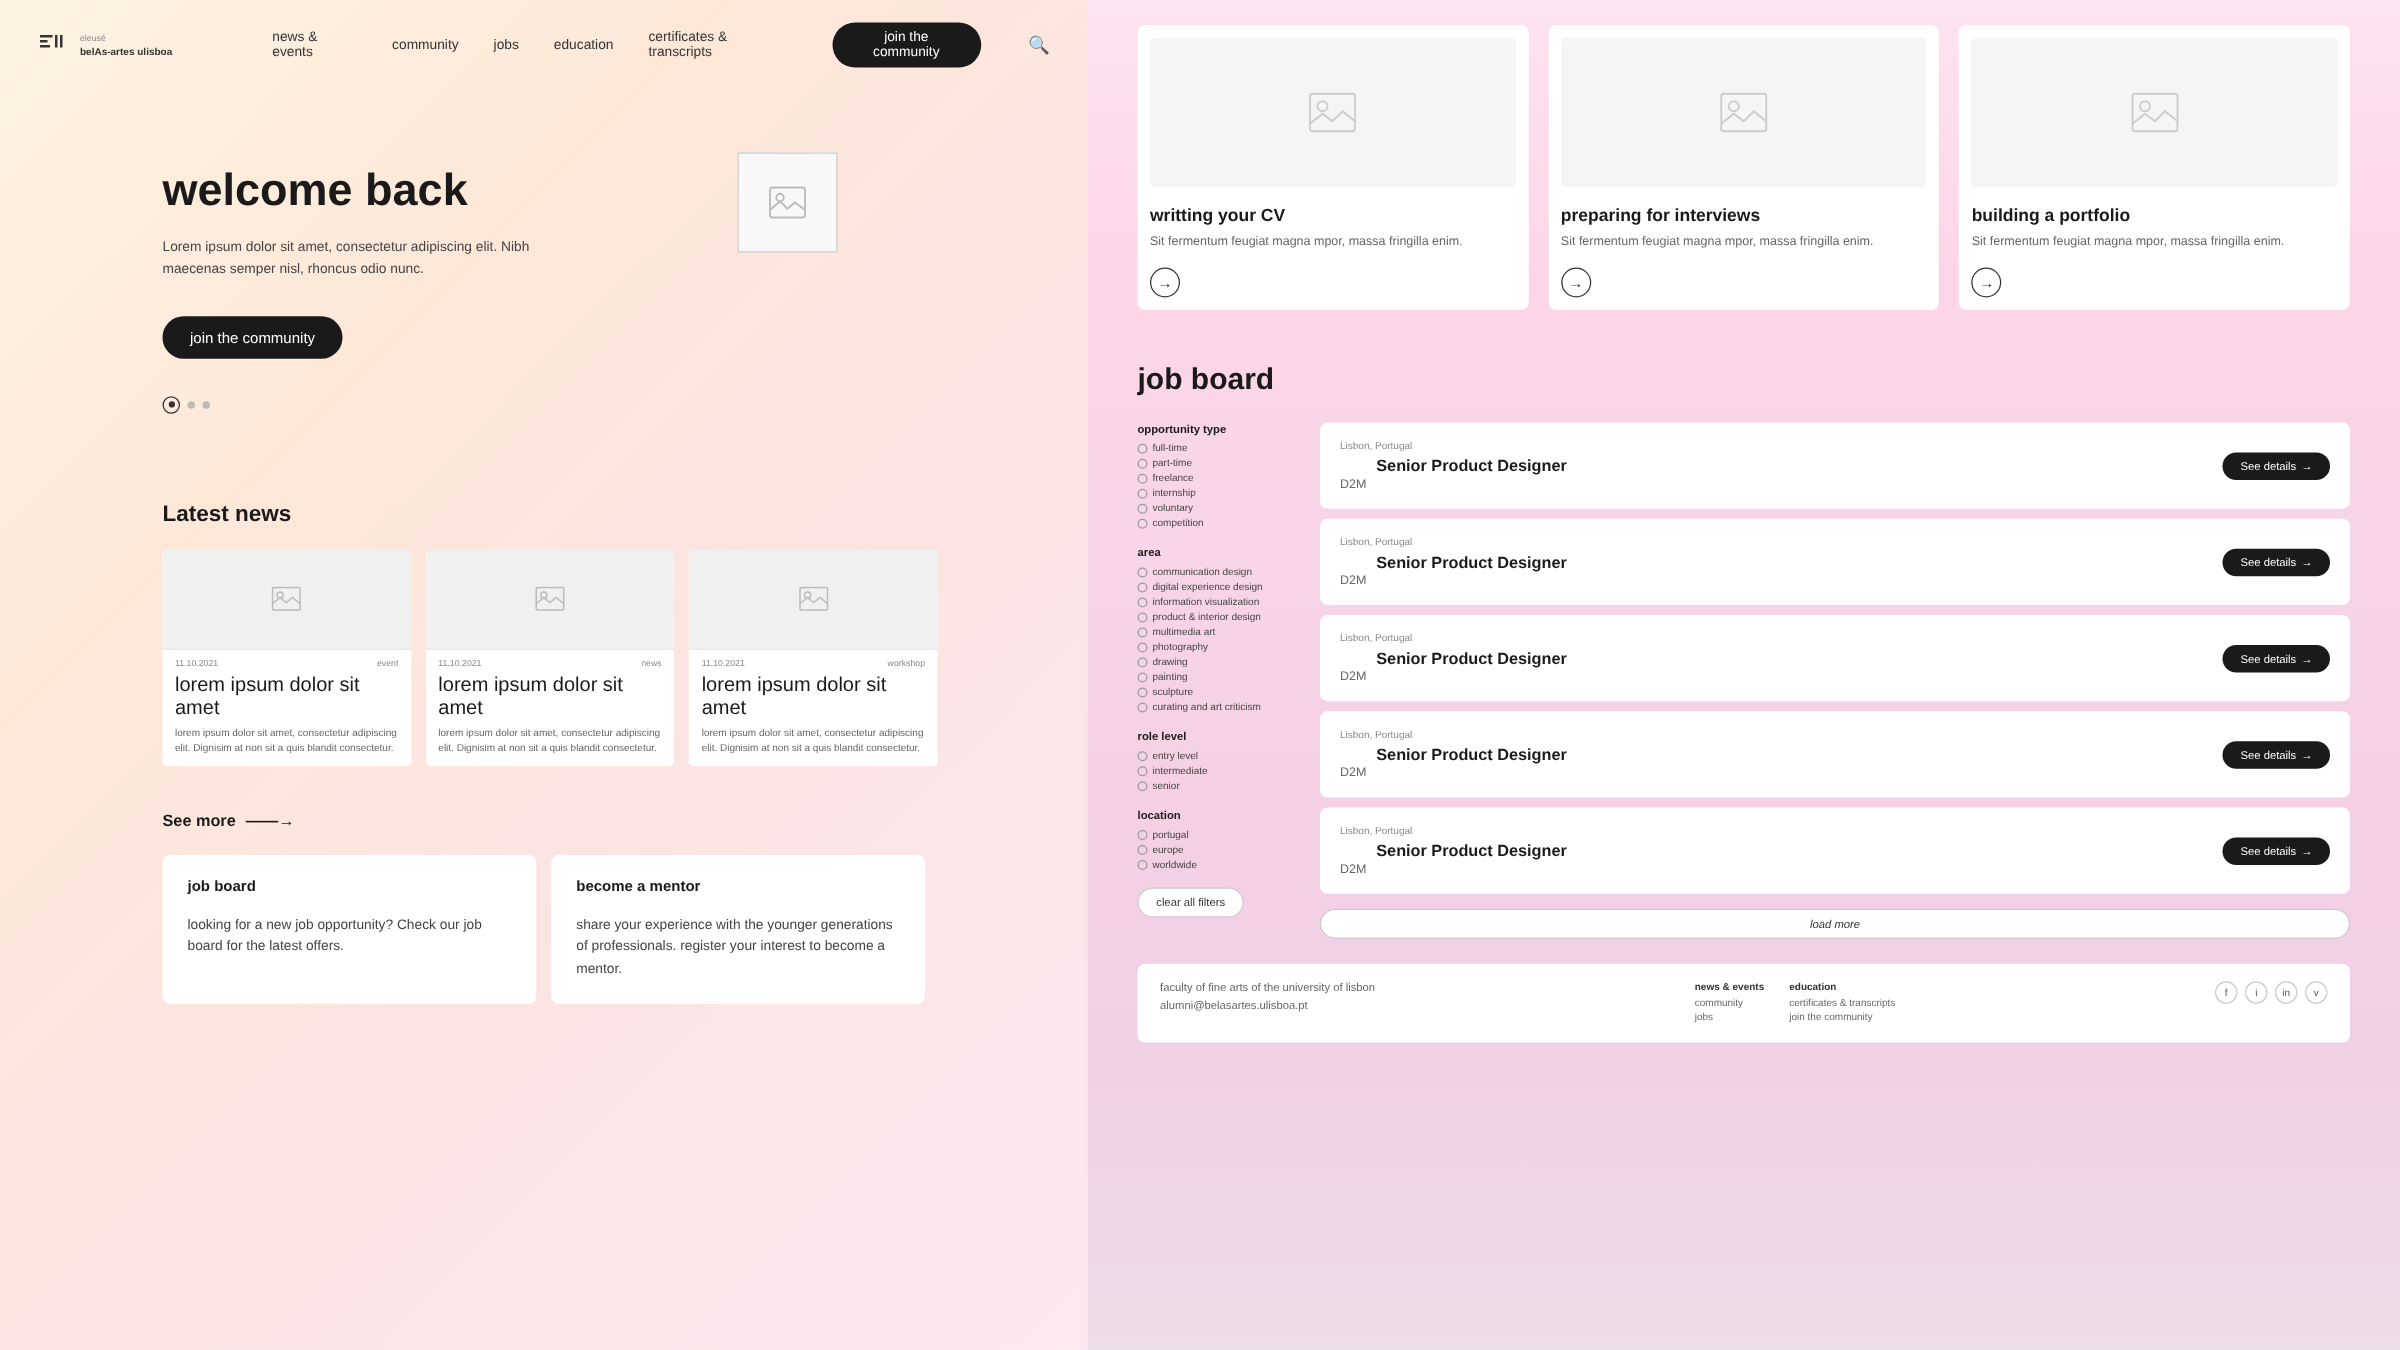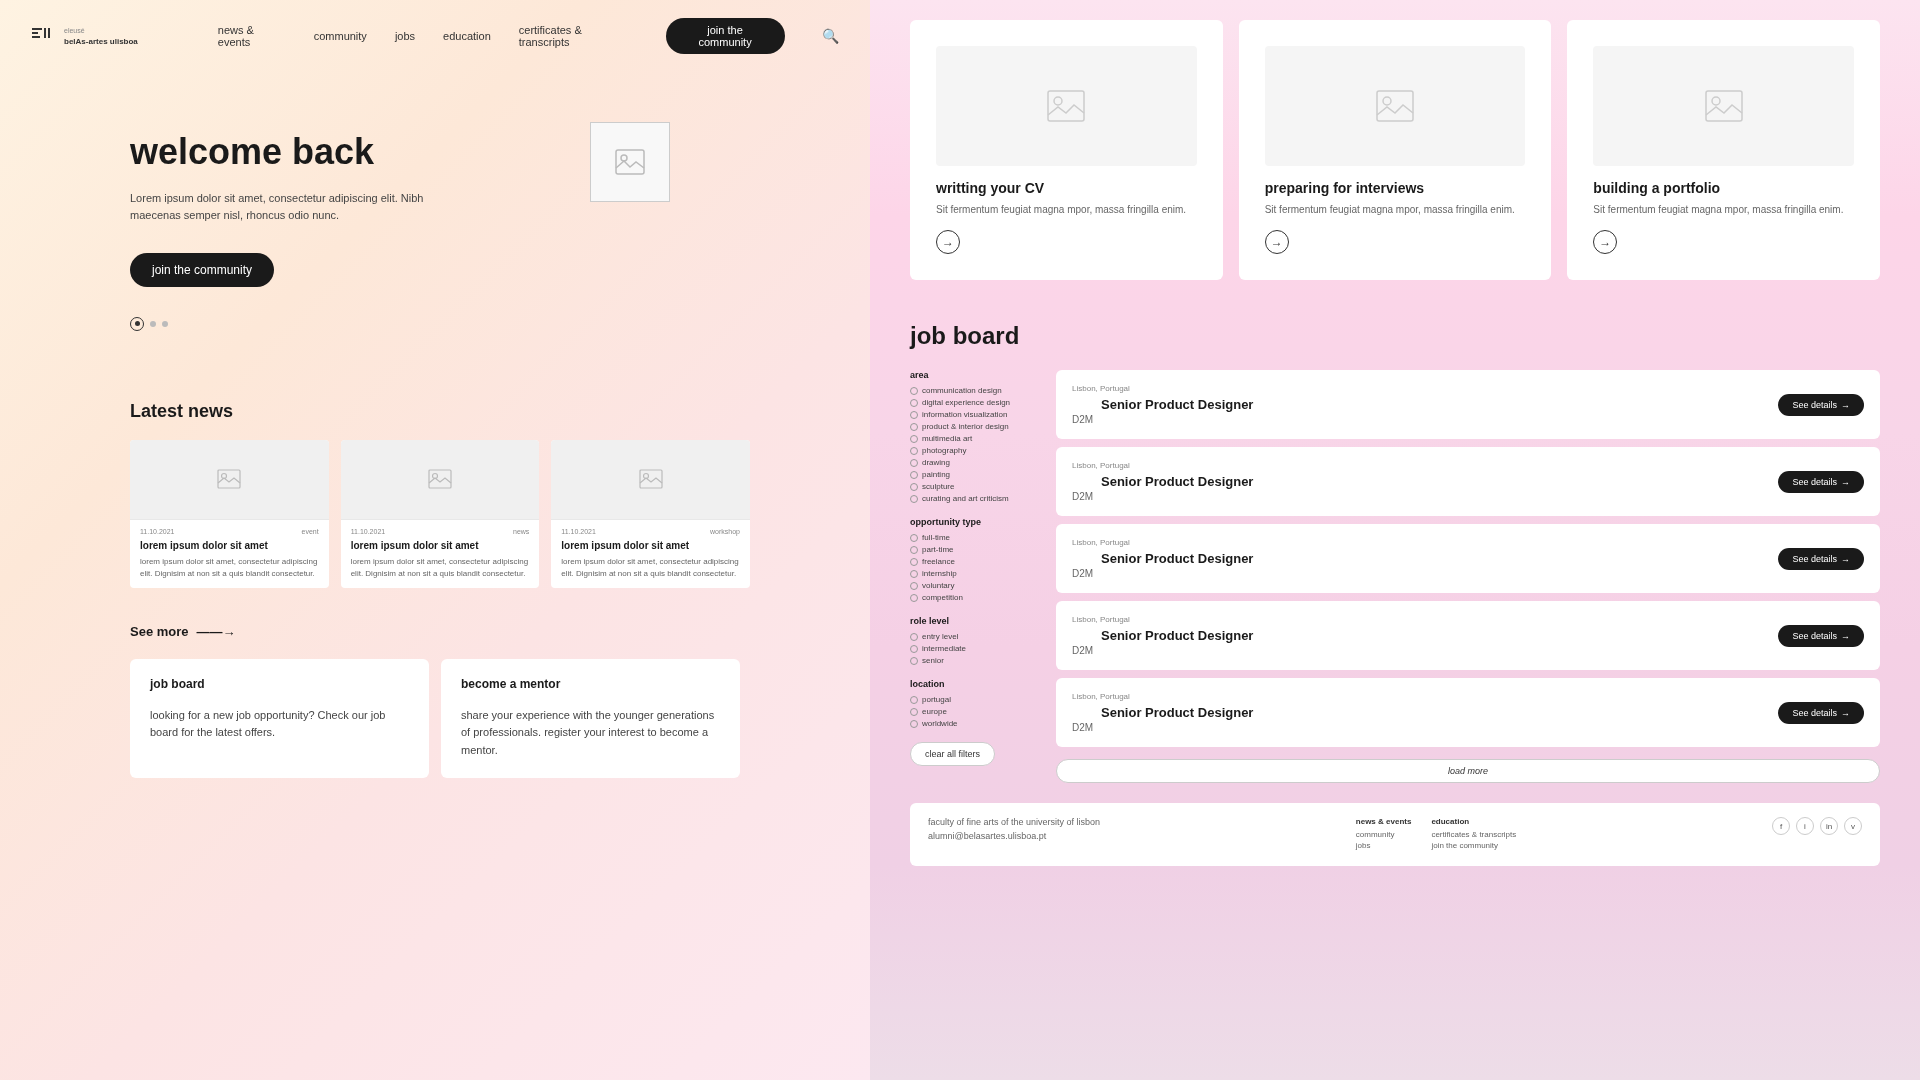--- a/index.html
+++ b/index.html
@@ -190,22 +190,22 @@
       justify-content: space-between;
       font-size: 7px;
       color: #888;
       margin-bottom: 5px;
     }
     .news-tag {
       font-size: 7px;
       color: #888;
     }
     .news-card-title {
-      font-size: 10px;
-      font-weight: 700;
+      font-size: 16px;
+      font-weight: 400;
       color: #1a1a1a;
       margin-bottom: 5px;
     }
     .news-card-desc {
       font-size: 8px;
       color: #666;
       line-height: 1.5;
     }
     .see-more {
       display: flex;
@@ -258,21 +258,21 @@
     }
 
     
     .articles-section {
       padding-top: 20px;
       margin-bottom: 30px;
     }
     .article-card {
       background: #fff;
       border-radius: 6px;
-      padding: 26px;
+      padding: 10px;
       margin-bottom: 12px;
     }
     .article-card-img {
       width: 100%;
       height: 120px;
       background: #f5f5f5;
       border-radius: 4px;
       display: flex;
       align-items: center;
       justify-content: center;
@@ -653,20 +653,48 @@
     </div>
   </div>
 
   <div class="job-board-section">
     <h2 class="job-board-title">job board</h2>
     <div class="job-board-content">
 
       <div class="job-filters">
 
         <div class="filter-section">
+          <div class="filter-title">opportunity type</div>
+          <div class="filter-option">
+              <div class="radio-circle"></div>
+              <span>full-time</span>
+            </div>
+          <div class="filter-option">
+              <div class="radio-circle"></div>
+              <span>part-time</span>
+            </div>
+          <div class="filter-option">
+              <div class="radio-circle"></div>
+              <span>freelance</span>
+            </div>
+          <div class="filter-option">
+              <div class="radio-circle"></div>
+              <span>internship</span>
+            </div>
+          <div class="filter-option">
+              <div class="radio-circle"></div>
+              <span>voluntary</span>
+            </div>
+          <div class="filter-option">
+              <div class="radio-circle"></div>
+              <span>competition</span>
+            </div>
+        </div>
+
+        <div class="filter-section">
           <div class="filter-title">area</div>
           <div class="filter-option">
               <div class="radio-circle"></div>
               <span>communication design</span>
             </div>
           <div class="filter-option">
               <div class="radio-circle"></div>
               <span>digital experience design</span>
             </div>
           <div class="filter-option">
@@ -693,48 +721,20 @@
               <div class="radio-circle"></div>
               <span>painting</span>
             </div>
           <div class="filter-option">
               <div class="radio-circle"></div>
               <span>sculpture</span>
             </div>
           <div class="filter-option">
               <div class="radio-circle"></div>
               <span>curating and art criticism</span>
-            </div>
-        </div>
-
-        <div class="filter-section">
-          <div class="filter-title">opportunity type</div>
-          <div class="filter-option">
-              <div class="radio-circle"></div>
-              <span>full-time</span>
-            </div>
-          <div class="filter-option">
-              <div class="radio-circle"></div>
-              <span>part-time</span>
-            </div>
-          <div class="filter-option">
-              <div class="radio-circle"></div>
-              <span>freelance</span>
-            </div>
-          <div class="filter-option">
-              <div class="radio-circle"></div>
-              <span>internship</span>
-            </div>
-          <div class="filter-option">
-              <div class="radio-circle"></div>
-              <span>voluntary</span>
-            </div>
-          <div class="filter-option">
-              <div class="radio-circle"></div>
-              <span>competition</span>
             </div>
         </div>
 
         <div class="filter-section">
           <div class="filter-title">role level</div>
           <div class="filter-option">
               <div class="radio-circle"></div>
               <span>entry level</span>
             </div>
           <div class="filter-option">

